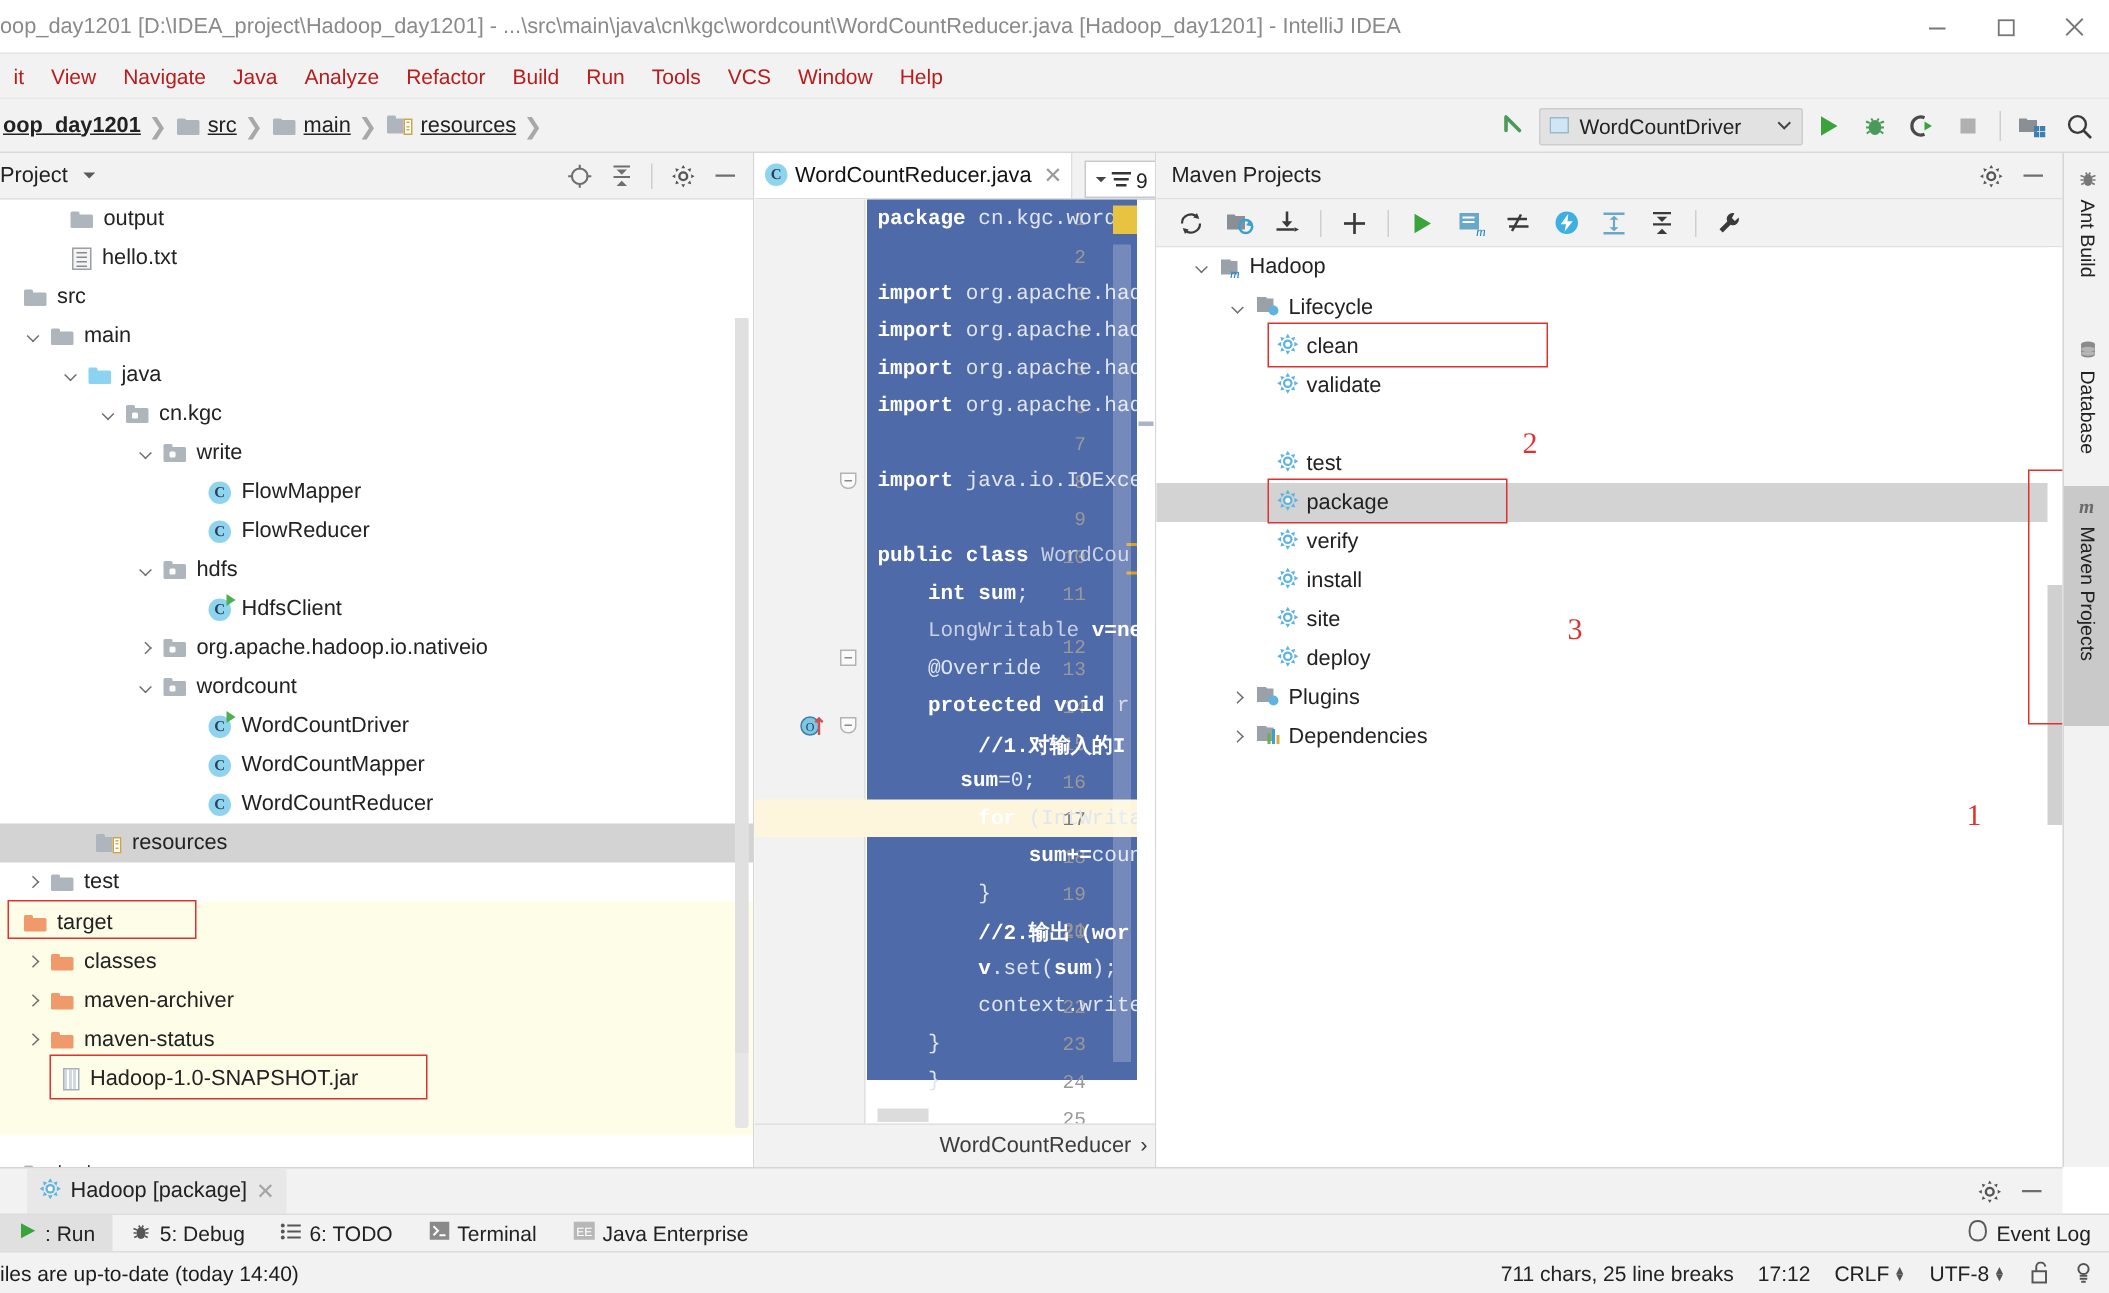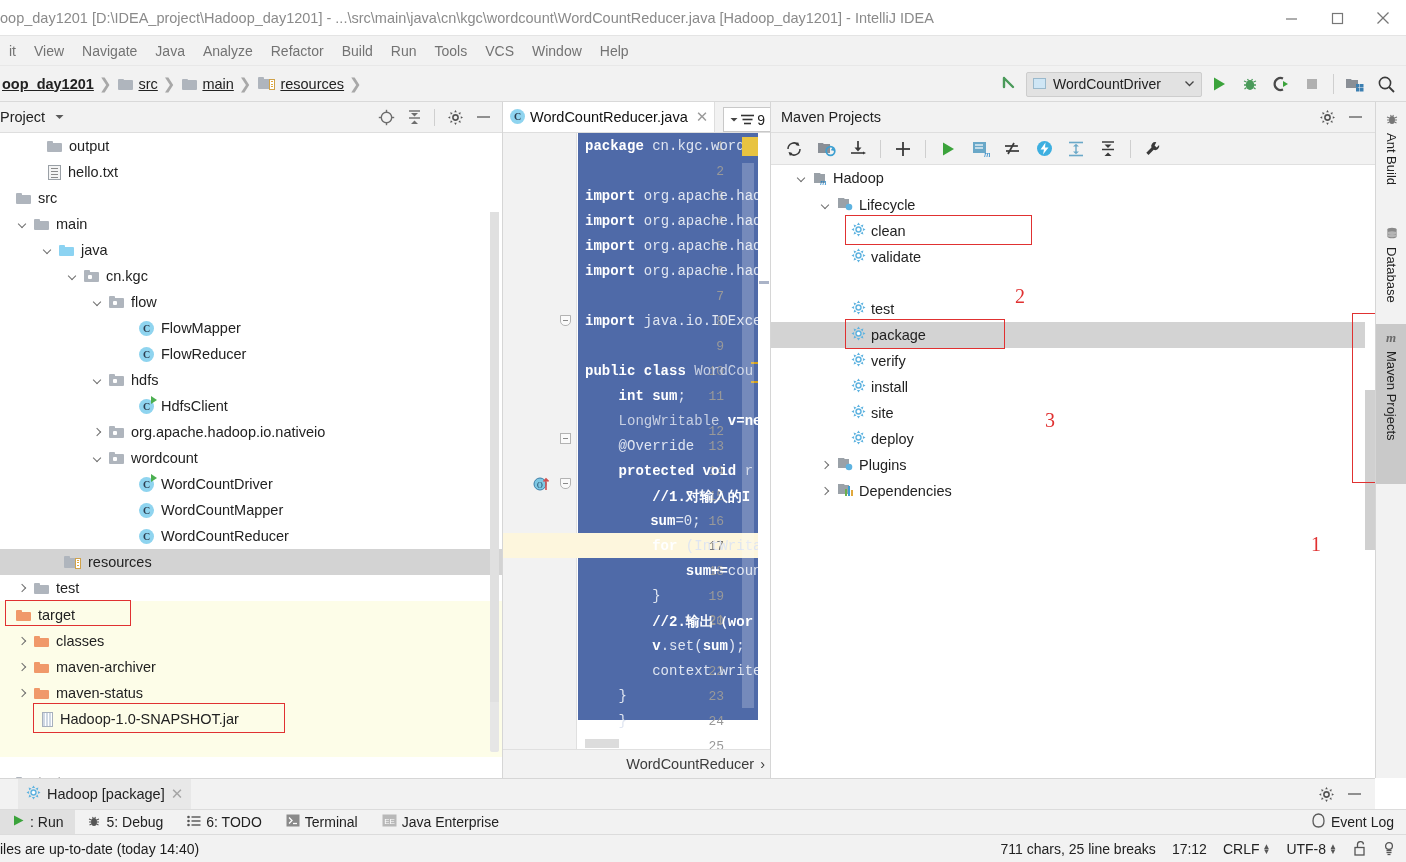--- a/index.html
+++ b/index.html
@@ -29,21 +29,21 @@
   }
   .win-btn svg { display: block; }
 
   
   .menubar {
     position: absolute; left: 0; top: 36px; width: 1406px; height: 30px;
     background: #f2f2f2; display: flex; align-items: center; padding-left: 0px;
     border-bottom: 1px solid #e8e8e8;
   }
   .menu-item {
-    padding: 3px 9px; font-size: 14px; color: #737373; white-space: nowrap;
+    padding: 3px 9px; font-size: 14px; color: #b91c1c; white-space: nowrap;
   }
 
   
   .navbar {
     position: absolute; left: 0; top: 66px; width: 1406px; height: 36px;
     background: #f2f2f2; display: flex; align-items: center;
     border-bottom: 1px solid #d9d9d9;
   }
   .crumb { display: flex; align-items: center; gap: 5px; padding: 0 2px; white-space: nowrap; text-decoration: underline; }
   .crumb .lbl { font-size: 14.5px; }
@@ -482,21 +482,21 @@
           </span>
         <span class="tlabel">cn.kgc</span>
       </div>
 
       <div class="trow" style="position:absolute;top:156px;left:0;right:0;padding-left:91px">
         <span class="chev"></span>
         <span class="ic pkgfolder">
             <span class="pb"></span>
             <span class="pd"></span>
           </span>
-        <span class="tlabel">flow</span>
+        <span class="tlabel">write</span>
       </div>
 
       <div class="trow" style="position:absolute;top:182px;left:0;right:0;padding-left:139px">
         <span class="ic cls-ic">C</span>
         <span class="tlabel">FlowMapper</span>
       </div>
 
       <div class="trow" style="position:absolute;top:208px;left:0;right:0;padding-left:139px">
         <span class="ic cls-ic">C</span>
         <span class="tlabel">FlowReducer</span>
@@ -690,21 +690,21 @@
       <div class="cl" style="left:82px;top:80px"><span class="kw">import</span> <span class="pl">org.apache.had</span></div>
       <div class="cl" style="left:82px;top:105px"><span class="kw">import</span> <span class="pl">org.apache.had</span></div>
       <div class="cl" style="left:82px;top:130px"><span class="kw">import</span> <span class="pl">org.apache.had</span></div>
       <div class="cl" style="left:82px;top:180px"><span class="kw">import</span> <span class="pl">java.io.IOExce</span></div>
       <div class="cl" style="left:82px;top:230px"><span class="kw">public class</span> <span class="id">WordCou</span></div>
       <div class="cl" style="left:82px;top:255px">    <span class="kw">int sum</span><span class="pl">;</span></div>
       <div class="cl" style="left:82px;top:280px">    <span class="id">LongWritable </span><span class="kw">v=ne</span></div>
       <div class="cl" style="left:82px;top:305px">    <span class="pl">@Override</span></div>
       <div class="cl" style="left:82px;top:330px">    <span class="kw">protected void</span> <span class="id">r</span></div>
       <div class="cl" style="left:82px;top:355px">        <span class="cm">//1.对输入的I</span></div>
-      <div class="cl" style="left:80px;top:380px">        <span class="kw">sum</span><span class="pl">=0;</span></div>
+      <div class="cl" style="left:70px;top:380px">        <span class="kw">sum</span><span class="pl">=0;</span></div>
       <div class="cl" style="left:82px;top:405px">        <span class="kw">for</span> <span class="pl">(IntWritab</span></div>
       <div class="cl" style="left:82px;top:430px">            <span class="kw">sum+=</span><span class="pl">count</span></div>
       <div class="cl" style="left:82px;top:455px">        <span class="pl">}</span></div>
       <div class="cl" style="left:82px;top:480px">        <span class="cm">//2.输出（wor</span></div>
       <div class="cl" style="left:82px;top:505px">        <span class="kw">v</span><span class="pl">.set(</span><span class="kw">sum</span><span class="pl">);</span></div>
       <div class="cl" style="left:82px;top:530px">        <span class="pl">context.write(</span></div>
       <div class="cl" style="left:82px;top:555px">    <span class="pl">}</span></div>
       <div class="cl" style="left:82px;top:580px">    <span class="pl">}</span></div>
 
       <div style="position:absolute;left:239px;top:4px;width:17px;height:19px;background:#e8c341"></div>

